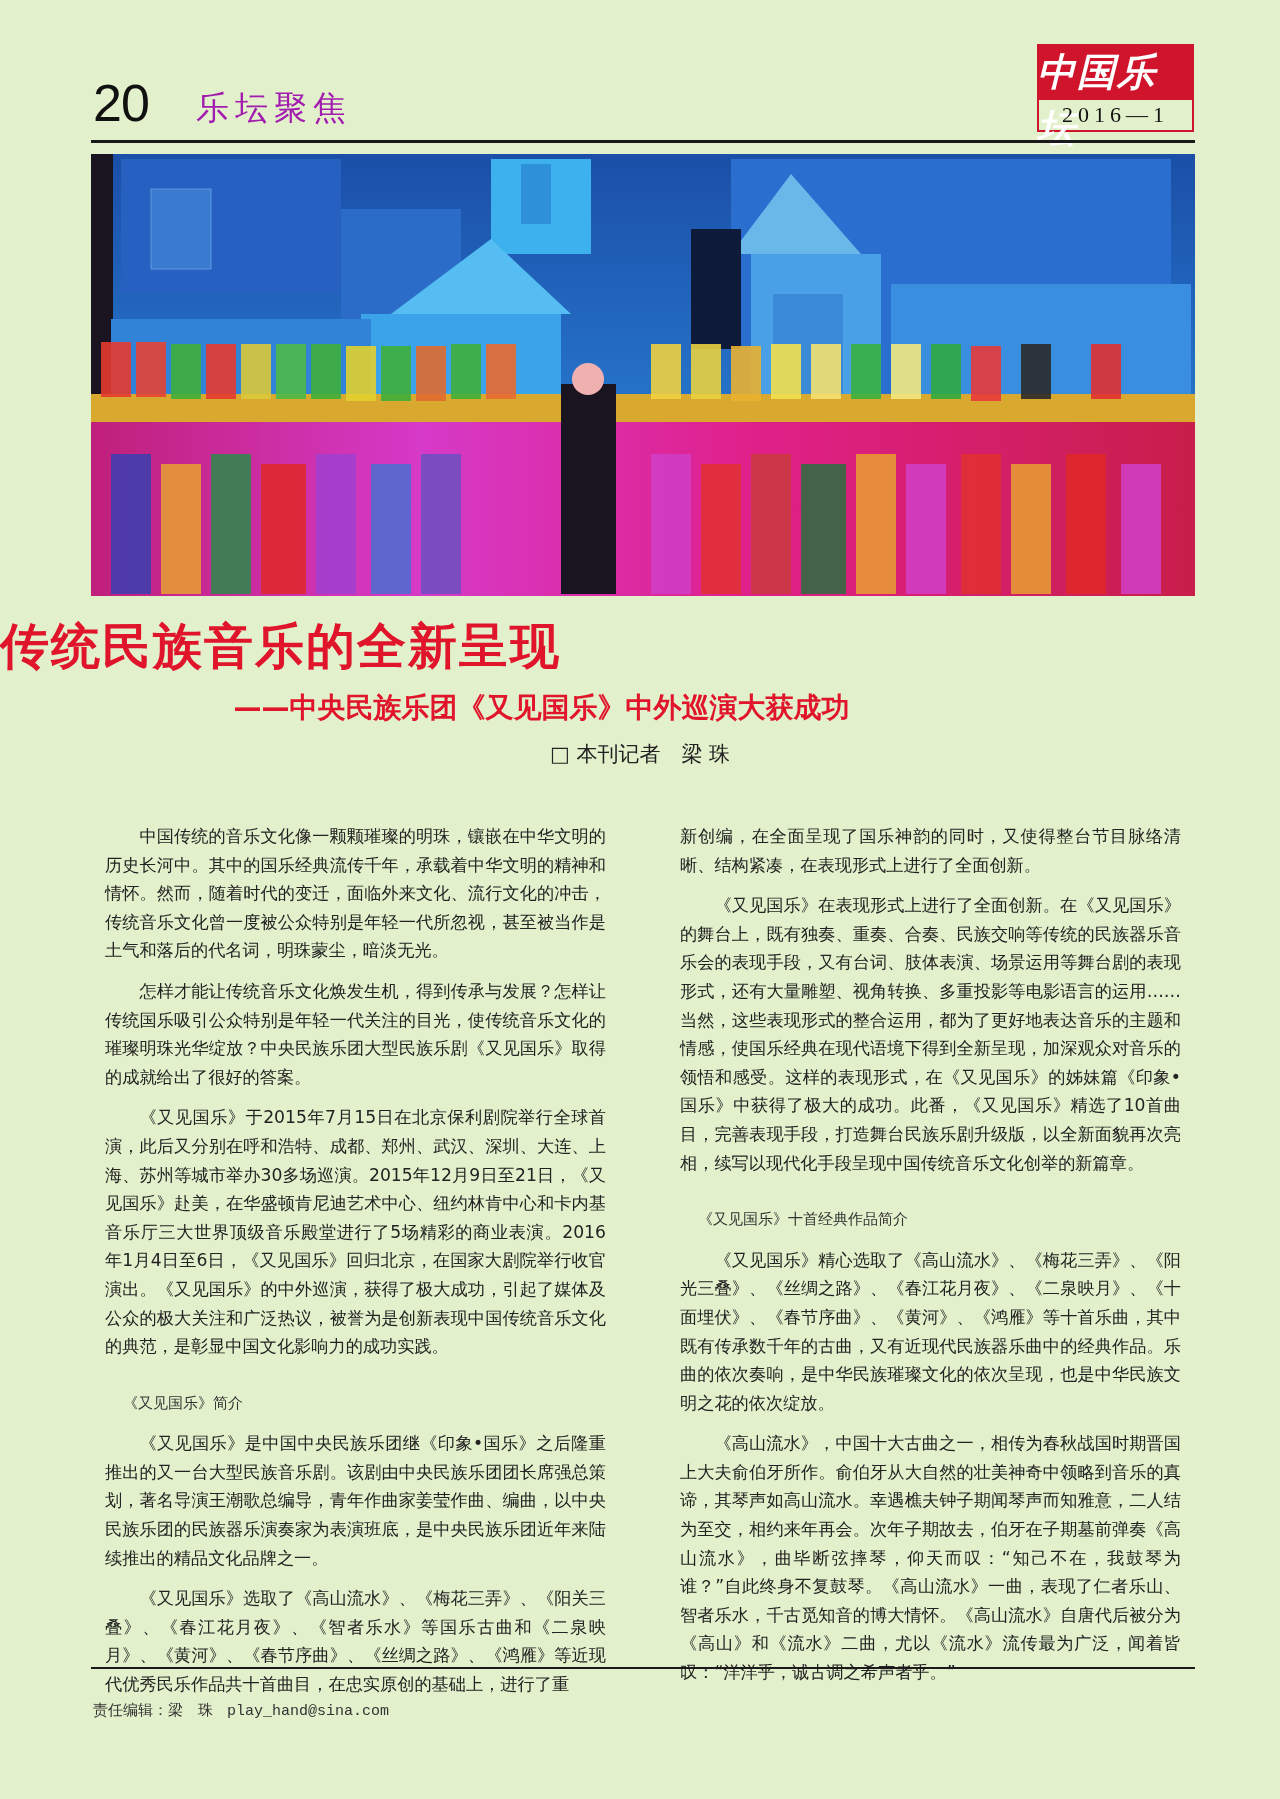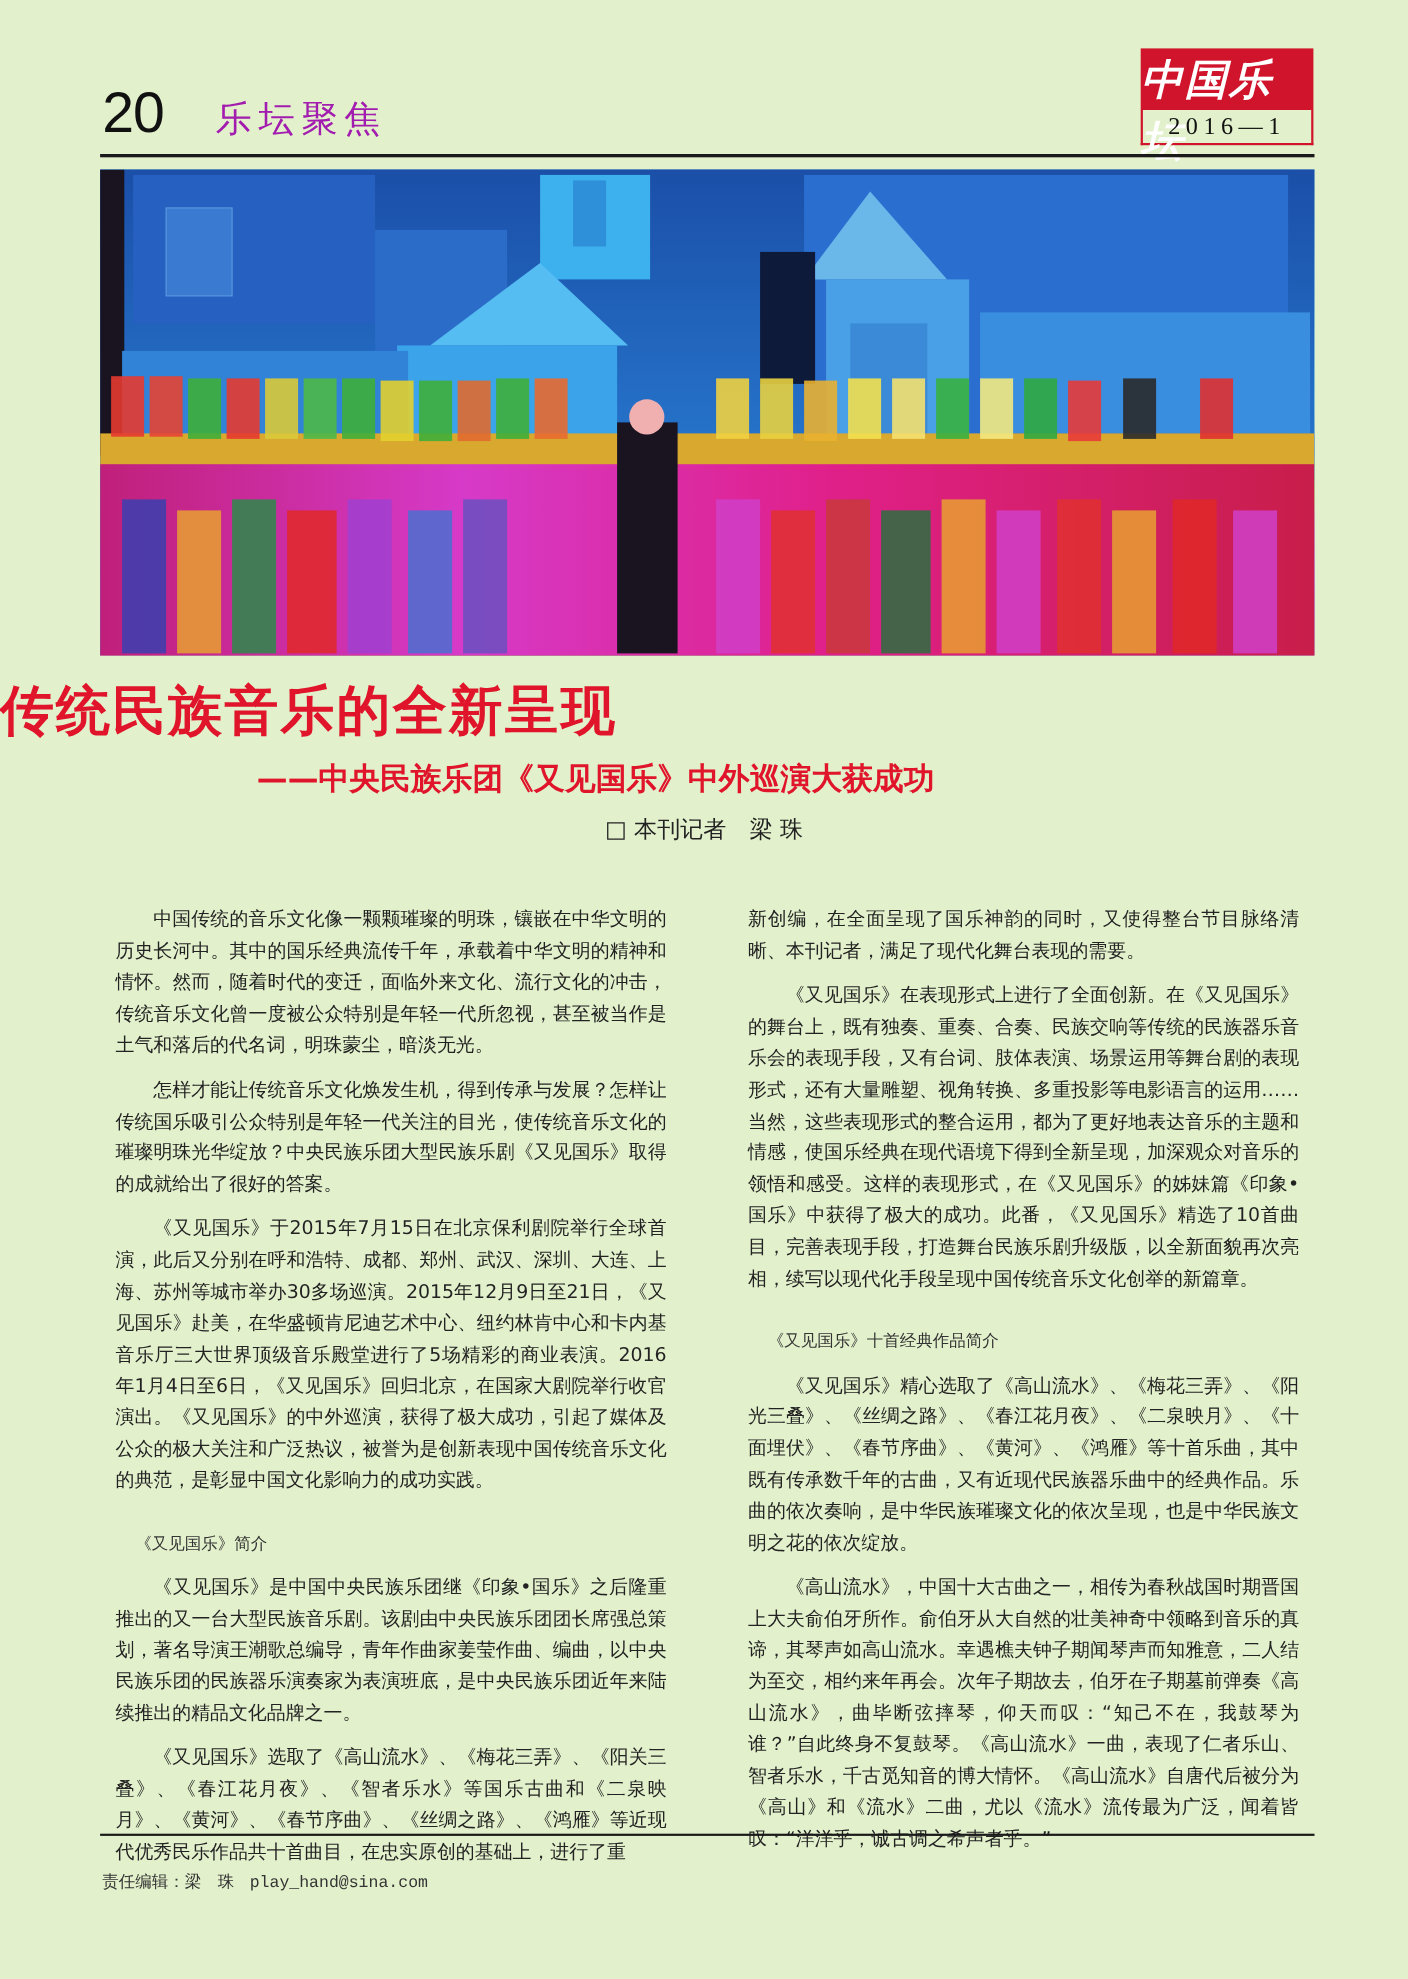--- a/index.html
+++ b/index.html
@@ -176,21 +176,21 @@
 <div class="column col-left">
   <p>中国传统的音乐文化像一颗颗璀璨的明珠，镶嵌在中华文明的历史长河中。其中的国乐经典流传千年，承载着中华文明的精神和情怀。然而，随着时代的变迁，面临外来文化、流行文化的冲击，传统音乐文化曾一度被公众特别是年轻一代所忽视，甚至被当作是土气和落后的代名词，明珠蒙尘，暗淡无光。</p>
   <p>怎样才能让传统音乐文化焕发生机，得到传承与发展？怎样让传统国乐吸引公众特别是年轻一代关注的目光，使传统音乐文化的璀璨明珠光华绽放？中央民族乐团大型民族乐剧《又见国乐》取得的成就给出了很好的答案。</p>
   <p>《又见国乐》于2015年7月15日在北京保利剧院举行全球首演，此后又分别在呼和浩特、成都、郑州、武汉、深圳、大连、上海、苏州等城市举办30多场巡演。2015年12月9日至21日，《又见国乐》赴美，在华盛顿肯尼迪艺术中心、纽约林肯中心和卡内基音乐厅三大世界顶级音乐殿堂进行了5场精彩的商业表演。2016年1月4日至6日，《又见国乐》回归北京，在国家大剧院举行收官演出。《又见国乐》的中外巡演，获得了极大成功，引起了媒体及公众的极大关注和广泛热议，被誉为是创新表现中国传统音乐文化的典范，是彰显中国文化影响力的成功实践。</p>
   <p class="subhead">《又见国乐》简介</p>
   <p>《又见国乐》是中国中央民族乐团继《印象•国乐》之后隆重推出的又一台大型民族音乐剧。该剧由中央民族乐团团长席强总策划，著名导演王潮歌总编导，青年作曲家姜莹作曲、编曲，以中央民族乐团的民族器乐演奏家为表演班底，是中央民族乐团近年来陆续推出的精品文化品牌之一。</p>
   <p>《又见国乐》选取了《高山流水》、《梅花三弄》、《阳关三叠》、《春江花月夜》、《智者乐水》等国乐古曲和《二泉映月》、《黄河》、《春节序曲》、《丝绸之路》、《鸿雁》等近现代优秀民乐作品共十首曲目，在忠实原创的基础上，进行了重</p>
 </div>
 
 <div class="column col-right">
-  <p class="cont">新创编，在全面呈现了国乐神韵的同时，又使得整台节目脉络清晰、本刊记者，满足了现代化舞台表现的需要。</p>
+  <p class="cont">新创编，在全面呈现了国乐神韵的同时，又使得整台节目脉络清晰、结构紧凑，在表现形式上进行了全面创新。</p>
   <p>《又见国乐》在表现形式上进行了全面创新。在《又见国乐》的舞台上，既有独奏、重奏、合奏、民族交响等传统的民族器乐音乐会的表现手段，又有台词、肢体表演、场景运用等舞台剧的表现形式，还有大量雕塑、视角转换、多重投影等电影语言的运用……当然，这些表现形式的整合运用，都为了更好地表达音乐的主题和情感，使国乐经典在现代语境下得到全新呈现，加深观众对音乐的领悟和感受。这样的表现形式，在《又见国乐》的姊妹篇《印象•国乐》中获得了极大的成功。此番，《又见国乐》精选了10首曲目，完善表现手段，打造舞台民族乐剧升级版，以全新面貌再次亮相，续写以现代化手段呈现中国传统音乐文化创举的新篇章。</p>
   <p class="subhead">《又见国乐》十首经典作品简介</p>
   <p>《又见国乐》精心选取了《高山流水》、《梅花三弄》、《阳光三叠》、《丝绸之路》、《春江花月夜》、《二泉映月》、《十面埋伏》、《春节序曲》、《黄河》、《鸿雁》等十首乐曲，其中既有传承数千年的古曲，又有近现代民族器乐曲中的经典作品。乐曲的依次奏响，是中华民族璀璨文化的依次呈现，也是中华民族文明之花的依次绽放。</p>
   <p>《高山流水》，中国十大古曲之一，相传为春秋战国时期晋国上大夫俞伯牙所作。俞伯牙从大自然的壮美神奇中领略到音乐的真谛，其琴声如高山流水。幸遇樵夫钟子期闻琴声而知雅意，二人结为至交，相约来年再会。次年子期故去，伯牙在子期墓前弹奏《高山流水》，曲毕断弦摔琴，仰天而叹：“知己不在，我鼓琴为谁？”自此终身不复鼓琴。《高山流水》一曲，表现了仁者乐山、智者乐水，千古觅知音的博大情怀。《高山流水》自唐代后被分为《高山》和《流水》二曲，尤以《流水》流传最为广泛，闻着皆叹：“洋洋乎，诚古调之希声者乎。”</p>
 </div>
 
 <div class="footer-rule"></div>
 <div class="footer-credit">
   <span>责任编辑：梁　珠</span><span>play_hand@sina.com</span>
 </div>

